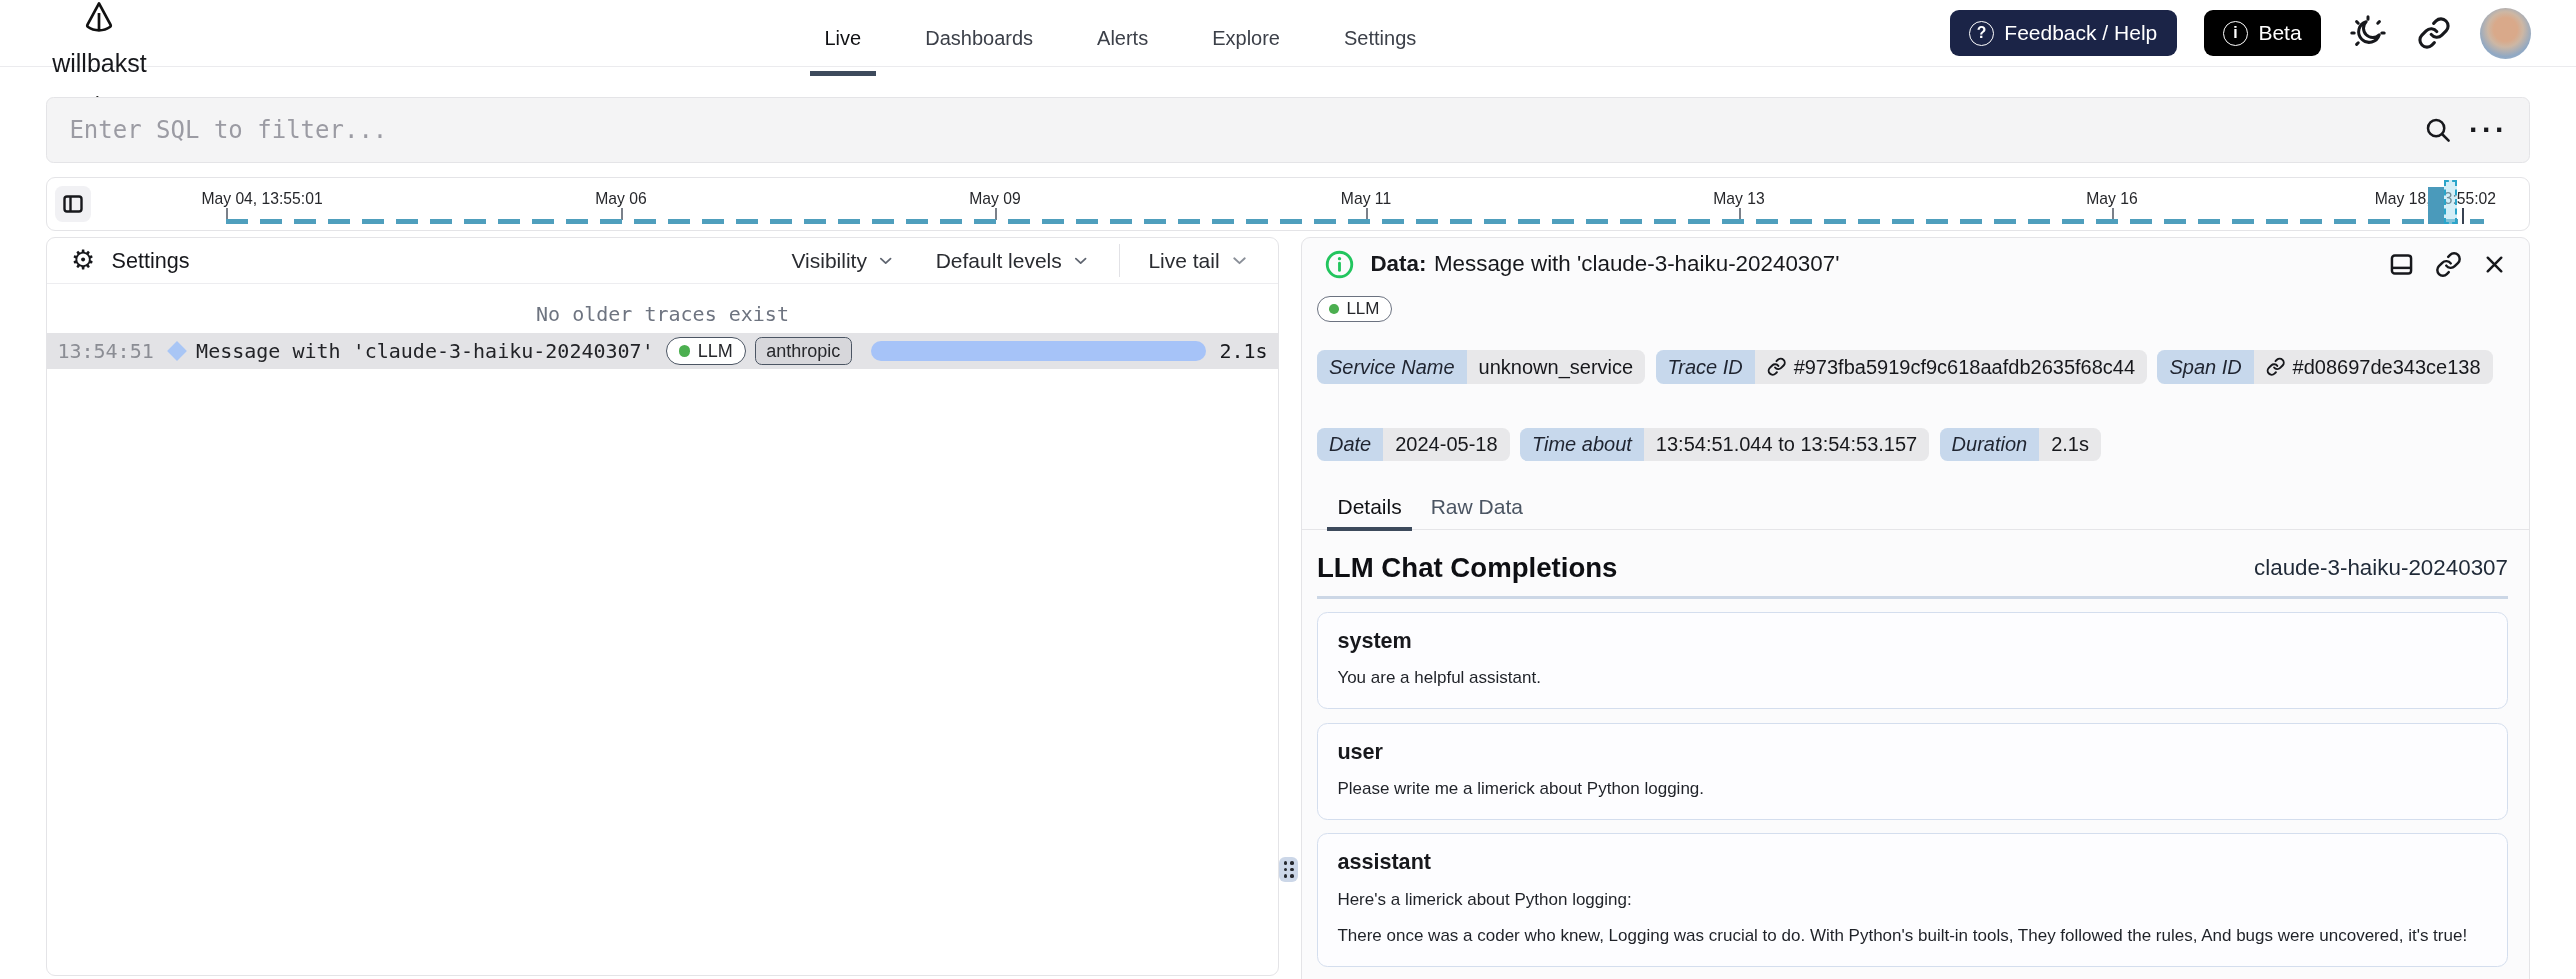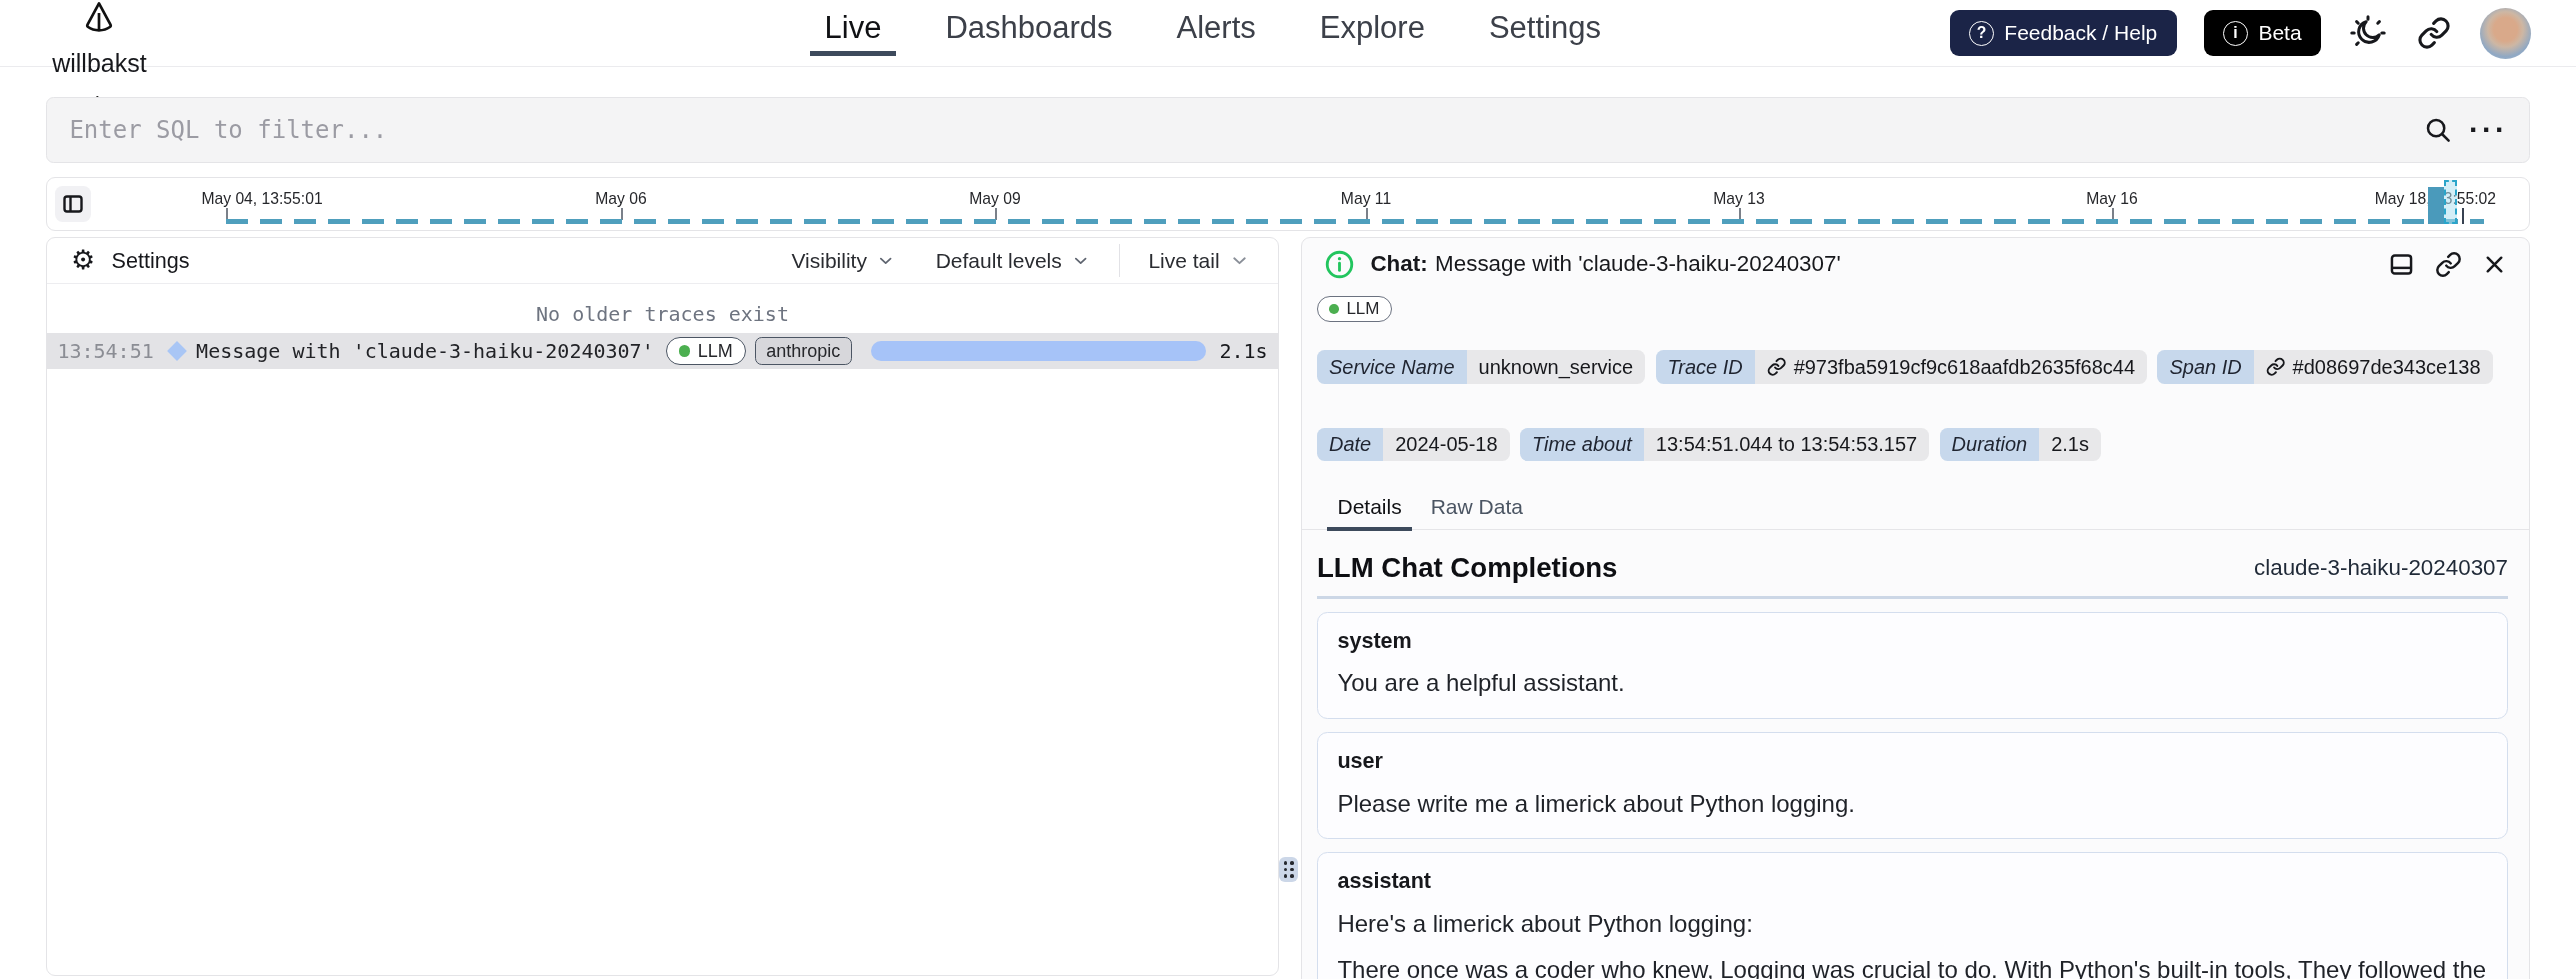--- a/index.html
+++ b/index.html
@@ -7,22 +7,22 @@
     font-family:"Liberation Sans", sans-serif; color:#17181c; }
   svg { display:block; }
 
   
   .navbar { position:absolute; left:0; top:0; width:2576px; height:67px; background:#fff;
     border-bottom:1.5px solid #ebebee; }
   .brand { position:absolute; left:48px; top:0; height:66px; display:flex; align-items:center; gap:15px;
     font-size:25px; font-weight:500;flex-direction:column; }
   .brand .crumb-sep { color:#17181c; }
   .nav-tabs { position:absolute; left:820px; top:0; height:66px; display:flex; gap:55px; }
-  .tab { position:relative; display:flex; align-items:center; height:56px; padding:0 4.5px;
-    font-size:31px; color:#3c4049; cursor:pointer; }
+  .tab { position:relative; display:flex; align-items:center; height:76px; padding:0 4.5px;
+    font-size:20px; color:#3c4049; cursor:pointer; }
   .tab.active { color:#101114; font-weight:500; }
   .tab.active::after { content:""; position:absolute; left:-10.4px; right:-10.4px; bottom:0; height:5.2px;
     background:#3d4a5c; }
   .nav-right { position:absolute; right:45px; top:0; height:66px; display:flex; align-items:center; gap:27px; }
   .pill { display:flex; align-items:center; gap:10.4px; height:46px; padding:0 19.4px; border-radius:9px;
     color:#fff; font-size:21px; font-weight:500; cursor:pointer; }
   .pill .ring { width:25px; height:25px; border:1.9px solid #fff; border-radius:50%;
     display:flex; align-items:center; justify-content:center; font-size:15.7px; font-weight:700; }
   .pill.feedback { background:#1b2447; }
   .pill.beta { background:#000; }
@@ -99,21 +99,21 @@
   .sp-tab { position:relative; padding:7.5px 4.5px 10.4px; font-size:21px; color:#4b5563; cursor:pointer; }
   .sp-tab.active { color:#101114; }
   .sp-tab.active::after { content:""; position:absolute; left:-6px; right:-6px; bottom:-1.5px; height:3.7px; background:#3d4a5c; }
   .sec-head { display:flex; justify-content:space-between; align-items:center; margin:22.4px 21px 0 15px; }
   .sec-title { font-size:27.6px; font-weight:700; color:#0e0f13; }
   .sec-model { font-size:22.4px; color:#1f2937; }
   .sec-divider { height:2.2px; background:#ccd7e6; margin:12px 21px 0 15px; }
   .msg-card { border:1.5px solid #d4deee; border-radius:10.4px; background:#fdfdff; margin:13.4px 21px 0 15px;
     padding:15px 19.4px 18px; }
   .msg-role { font-size:21.6px; font-weight:700; color:#17181c; }
-  .msg-card p { font-size:24px; color:#1f2228; margin-top:13.4px; line-height:1.35; }
+  .msg-card p { font-size:17px; color:#1f2228; margin-top:13.4px; line-height:1.35; }
 
   
   .drag-handle { position:absolute; left:1279px; top:857px; width:19.4px; height:25px; border-radius:6px;
     background:#ccd7e8; display:grid; grid-template-columns:repeat(2,3.7px); grid-template-rows:repeat(3,3.7px);
     gap:3px; align-content:center; justify-content:center; cursor:col-resize; }
   .drag-handle i { width:3.7px; height:3.7px; border-radius:50%; background:#25282e; }
 </style>
 </head>
 <body>
 
@@ -251,21 +251,21 @@
 <div class="panel right">
   <div class="sp-header">
     <span class="info-icon">
       <svg width="31" height="31" viewBox="0 0 24 24" fill="none" stroke="currentColor" stroke-width="2.2" stroke-linecap="round">
         <circle cx="12" cy="12" r="9.5"></circle>
           <path d="M12 11v5.6"></path>
           <circle cx="12" cy="7.5" r="1.3" fill="currentColor" stroke="none"></circle>
       </svg>
     </span>
     <span class="sp-title">
-      <b>Chat:</b><span>Message with 'claude-3-haiku-20240307'</span>
+      <b>Data:</b><span>Message with 'claude-3-haiku-20240307'</span>
     </span>
     <span class="sp-actions">
       <span class="icon-btn">
         <svg width="27" height="27" viewBox="0 0 24 24" fill="none" stroke="currentColor" stroke-width="2.2" stroke-linejoin="round">
           <rect x="3.5" y="4" width="17" height="16" rx="2.5"></rect>
             <path d="M3.5 15h17"></path>
         </svg>
       </span>
       <span class="icon-btn">
         <svg width="27" height="27" viewBox="0 0 24 24" fill="none" stroke="currentColor" stroke-width="2.2" stroke-linecap="round" stroke-linejoin="round">

